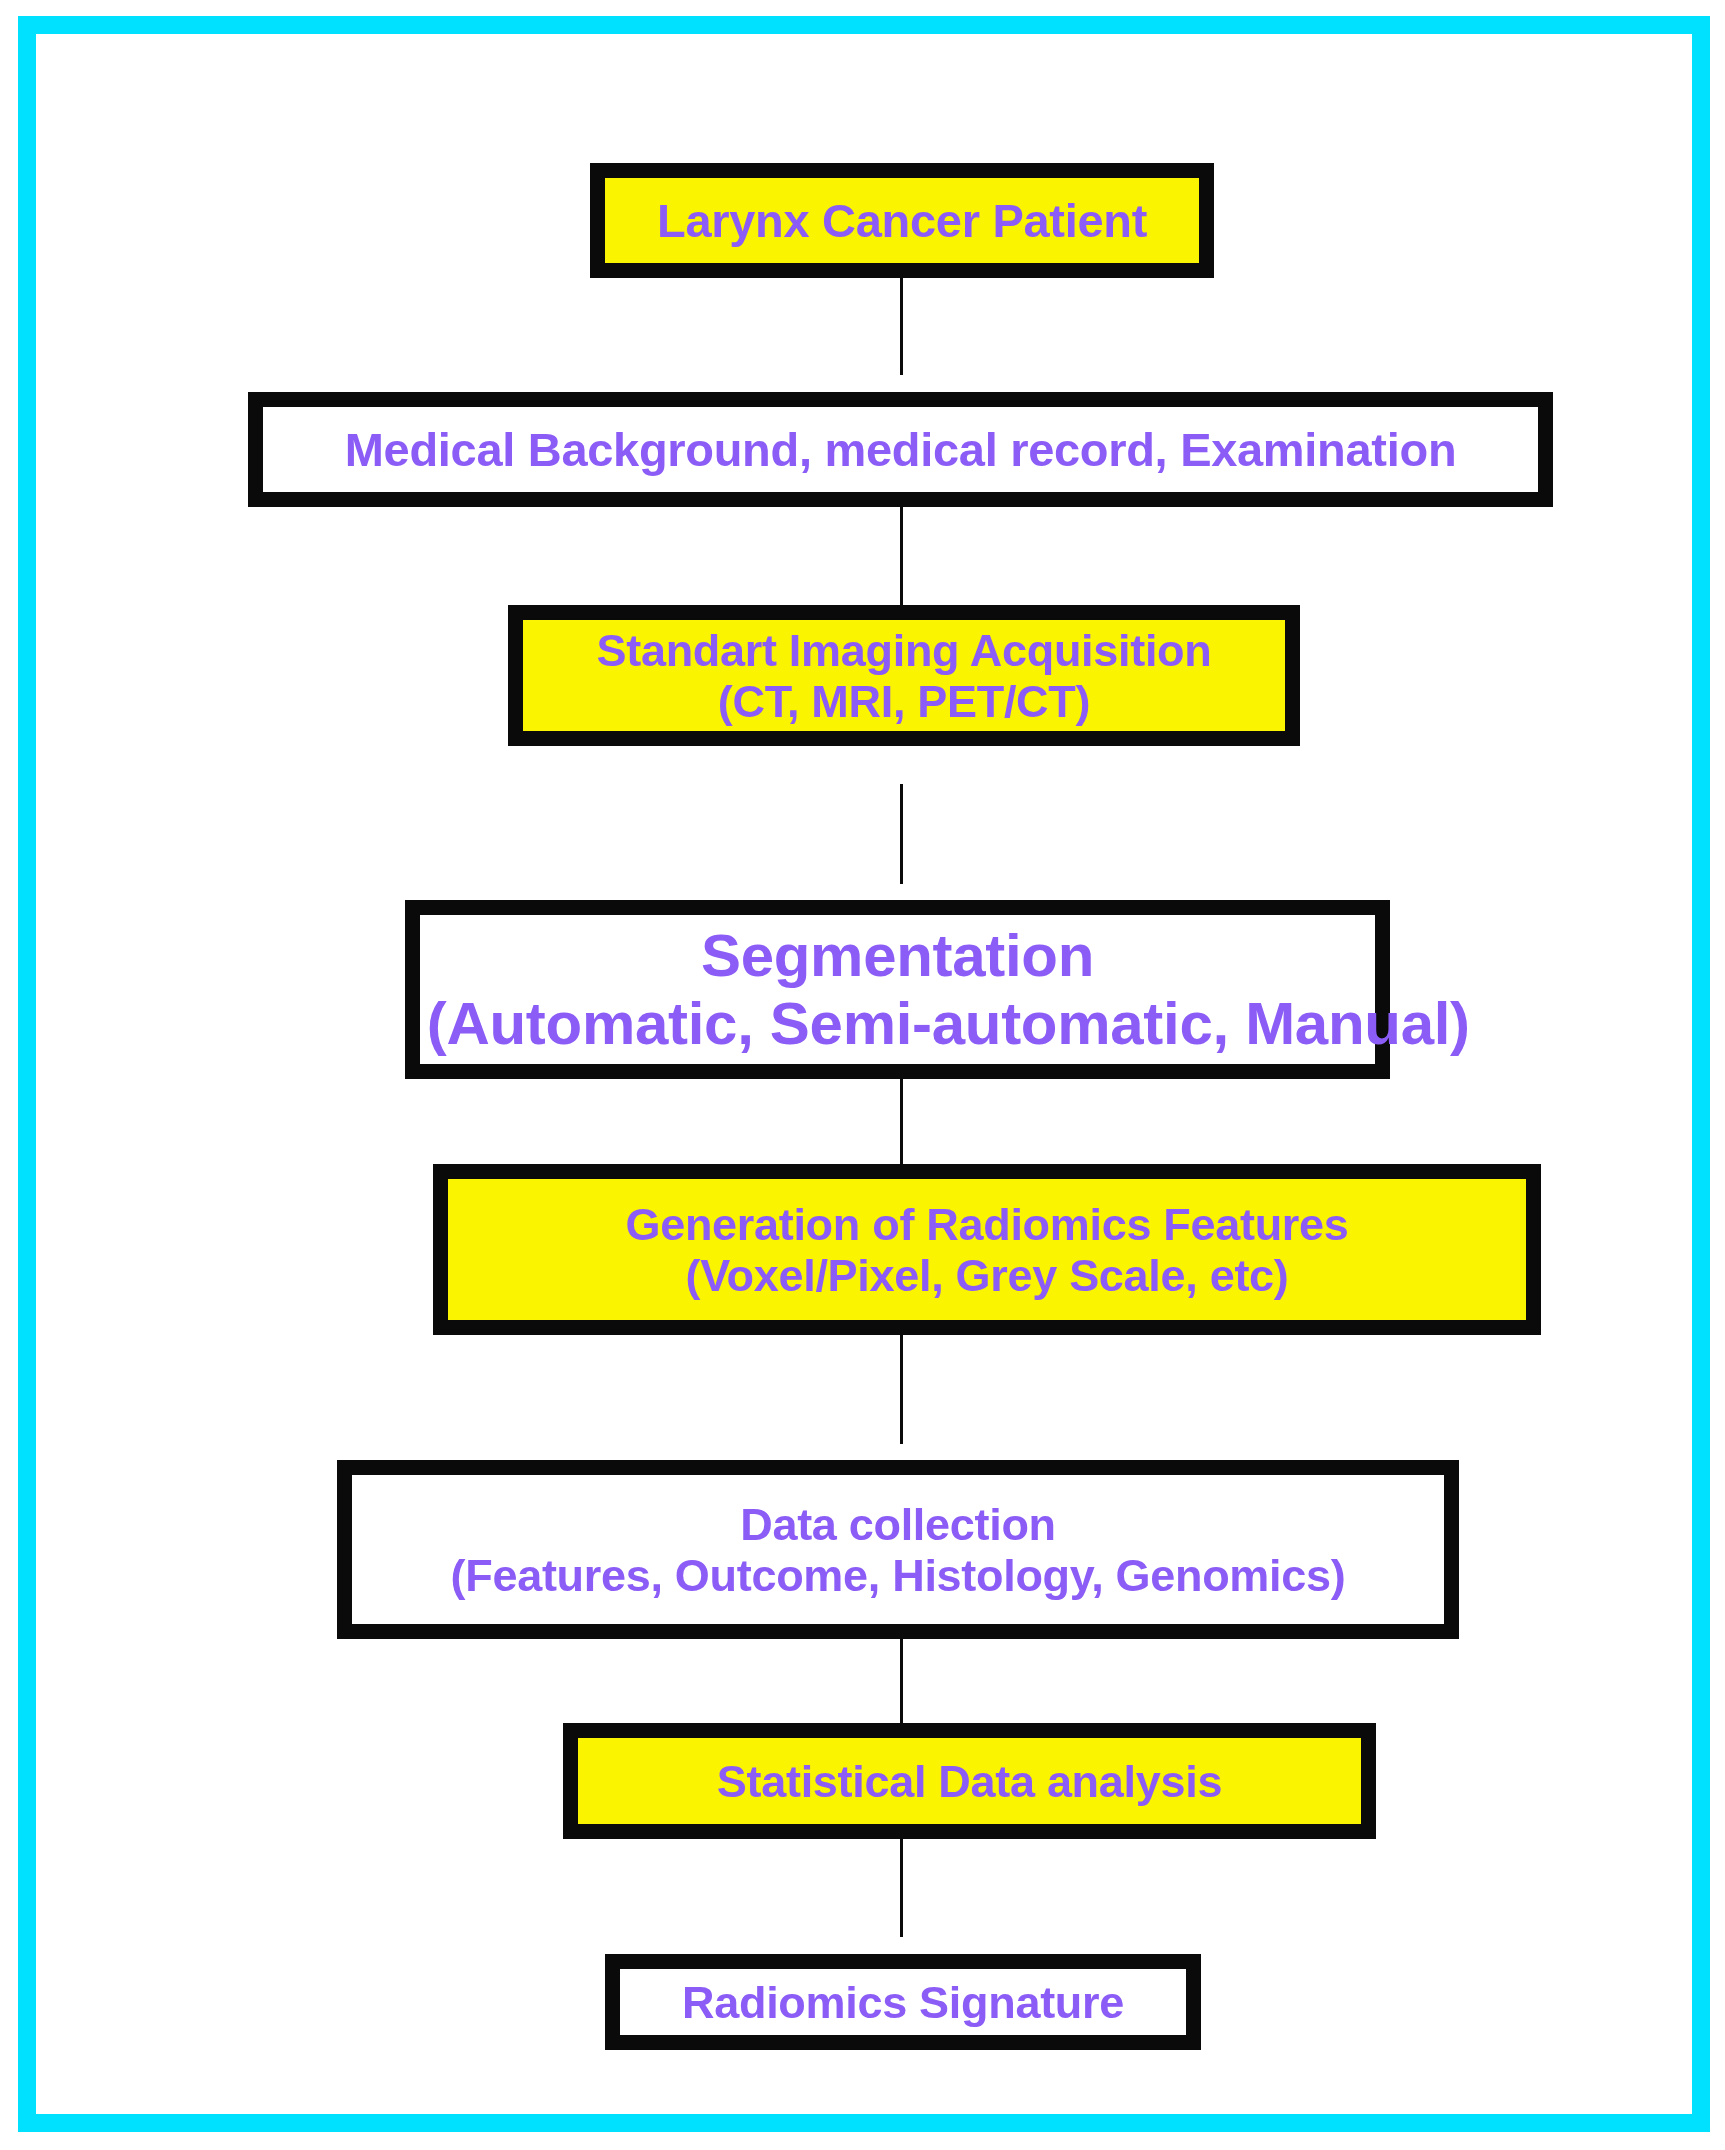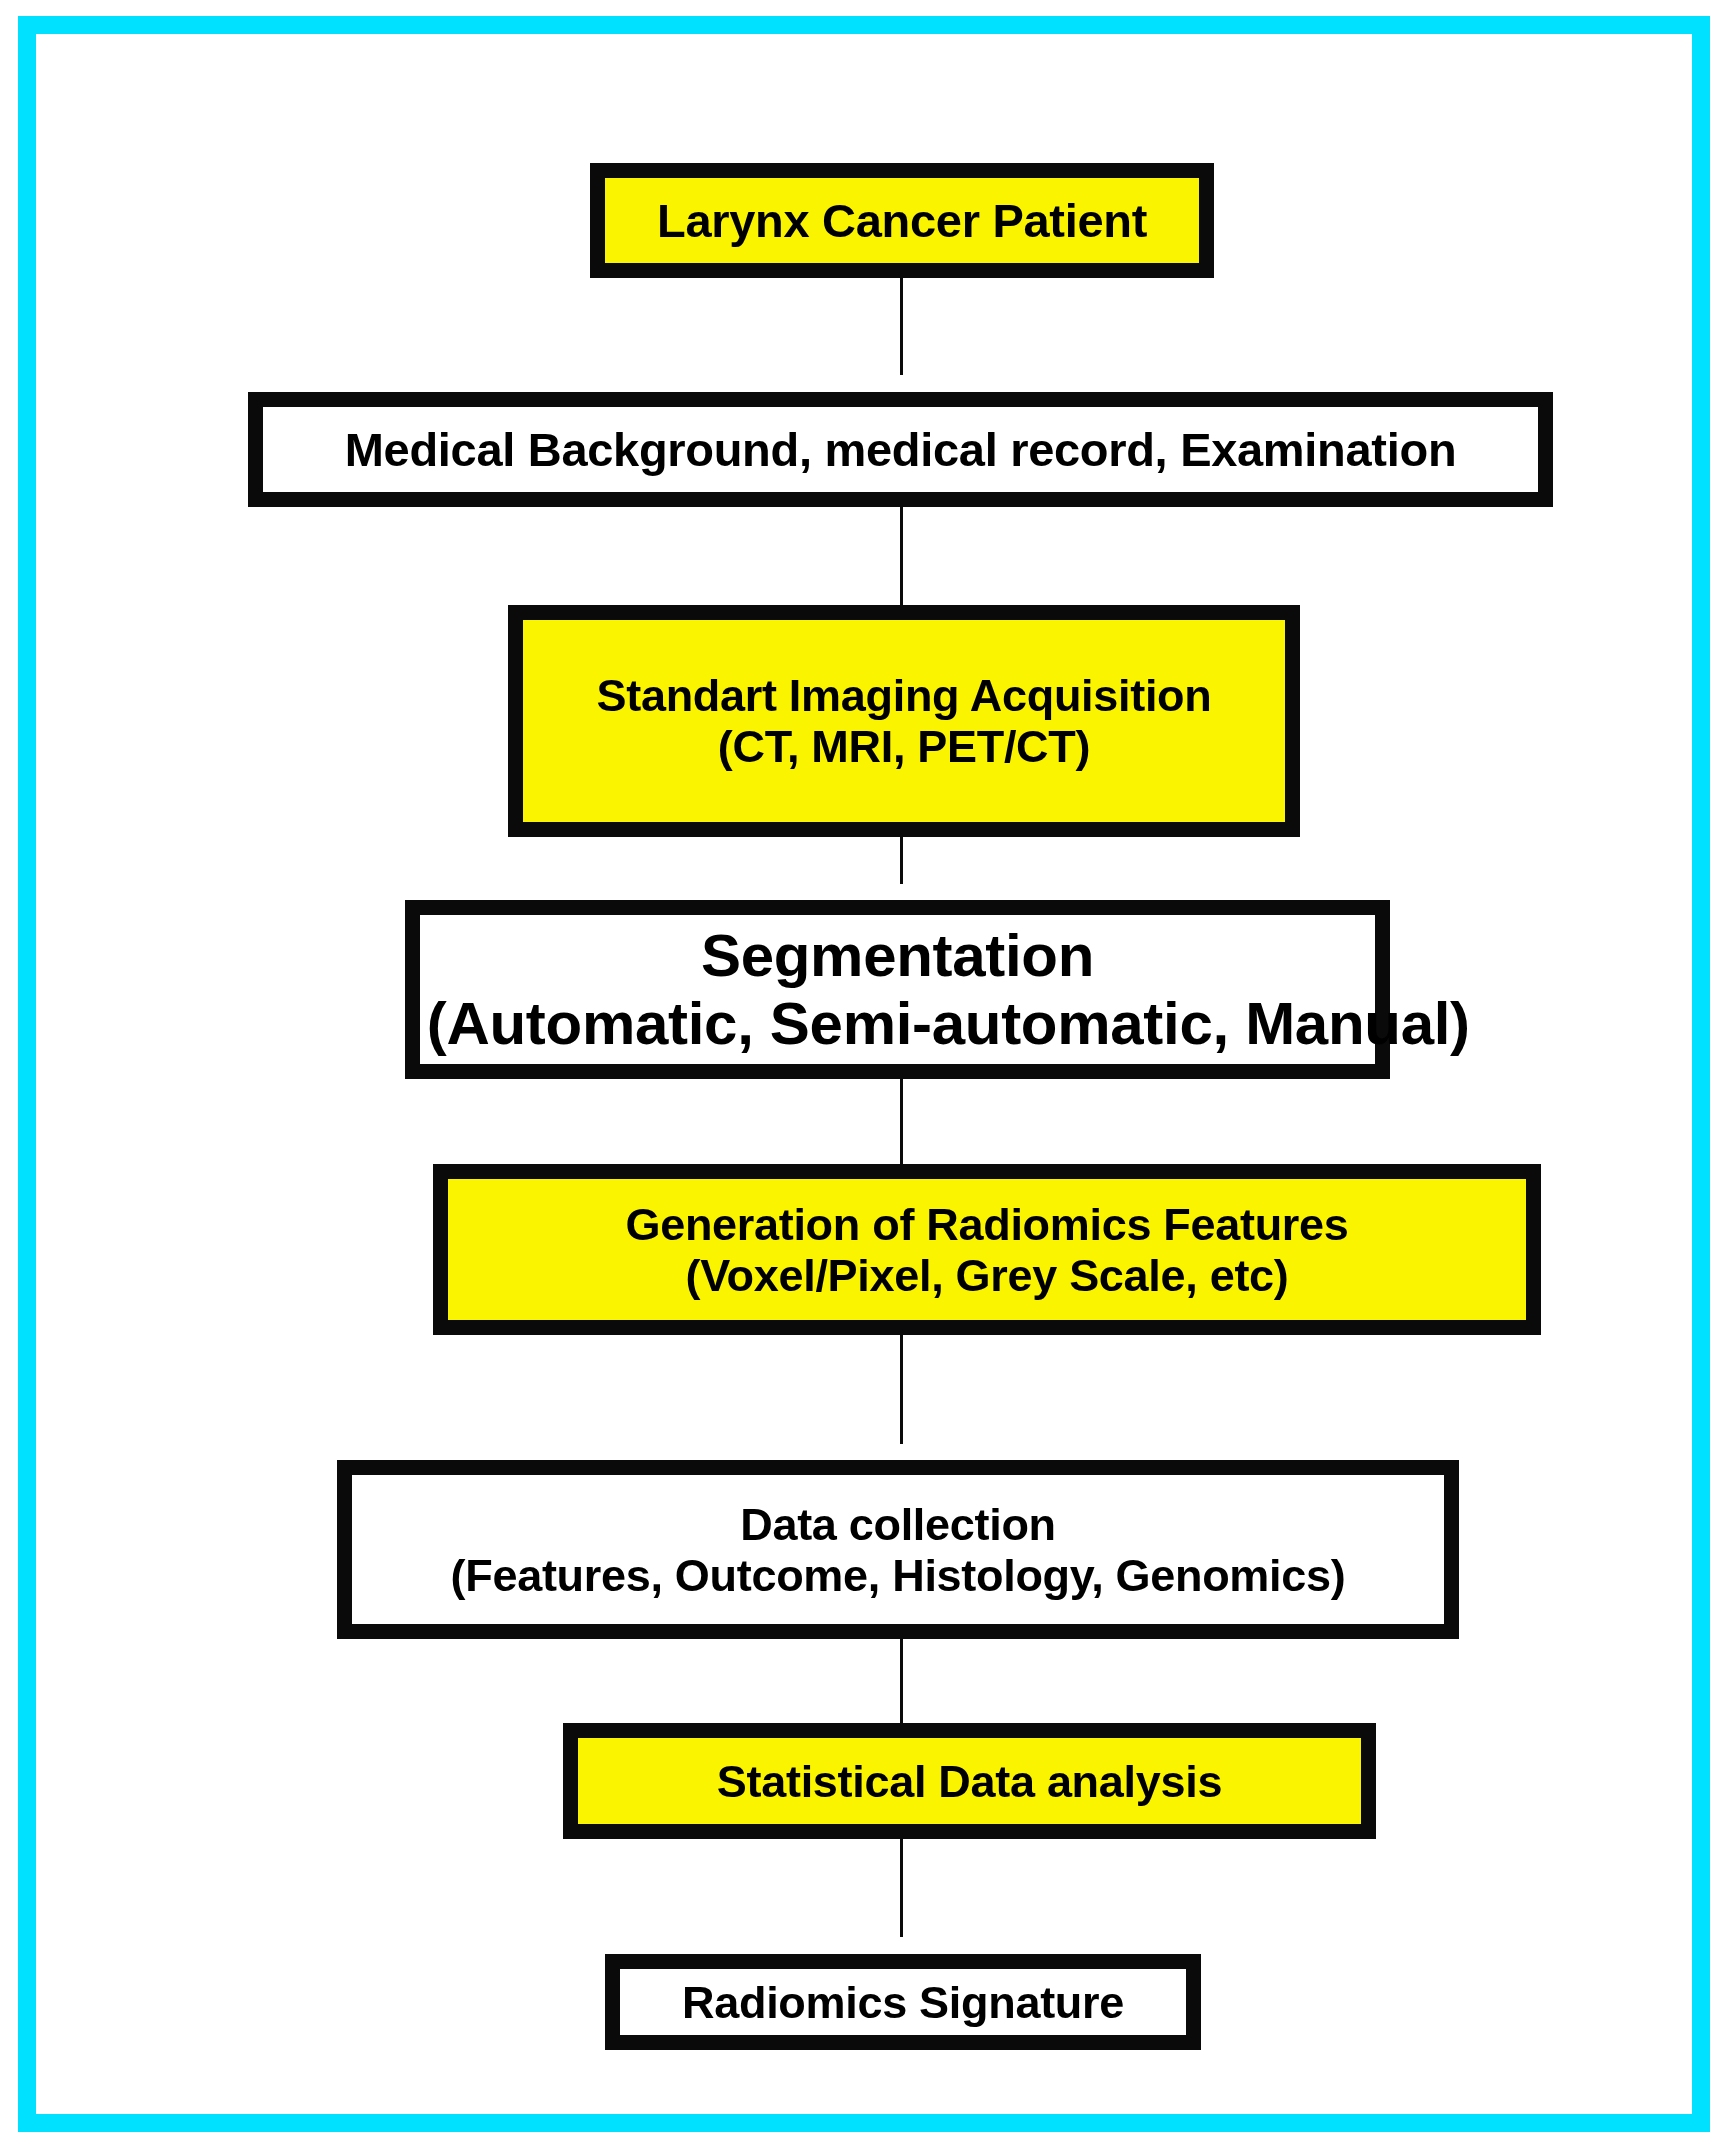--- a/index.html
+++ b/index.html
@@ -53,21 +53,21 @@
 
   
   .node {
     position: absolute;
     box-sizing: border-box;
     border: 15px solid #0a0a0a;
     display: flex;
     align-items: center;
     justify-content: center;
     text-align: center;
-    color: #000000;
+    color: #8b5cf6;
     font-weight: bold;
     letter-spacing: -0.3px;
     line-height: 1.14;
   }
   .node.yellow { background: #fbf400; }
   .node.white  { background: #ffffff; margin-top: 16px; }
 
   .node-text {
     display: block;
     width: 100%;
@@ -75,21 +75,21 @@
     box-sizing: border-box;
   }
   .node-line {
     display: block;
     white-space: nowrap;
   }
 
   
   #node-1 { left: 554px;  top: 129px;  width: 624px;  height: 115px;  font-size: 47px; }
   #node-2 { left: 212px;  top: 342px;  width: 1305px; height: 115px;  font-size: 47px; }
-  #node-3 { left: 472px;  top: 571px;  width: 792px; height: 232px;  font-size: 45px; }
+  #node-3 { left: 472px;  top: 571px;  width: 792px; height: 141px;  font-size: 45px; }
   #node-4 { left: 369px;  top: 850px; width: 985px; height: 179px;  font-size: 60px; }
   #node-5 { left: 397px;  top: 1130px; width: 1108px; height: 171px;  font-size: 45px; }
   #node-6 { left: 301px;  top: 1410px; width: 1122px; height: 179px;  font-size: 45px; }
   #node-7 { left: 527px;  top: 1689px; width: 813px;  height: 116px;  font-size: 45px; }
   #node-8 { left: 569px;  top: 1904px; width: 596px;  height: 96px;  font-size: 45px; }
 
   
   #conn-1-2 { top: 243px;  height: 98px; }
   #conn-2-3 { top: 457px;  height: 114px; }
   #conn-3-4 { top: 750px; height: 100px; }

